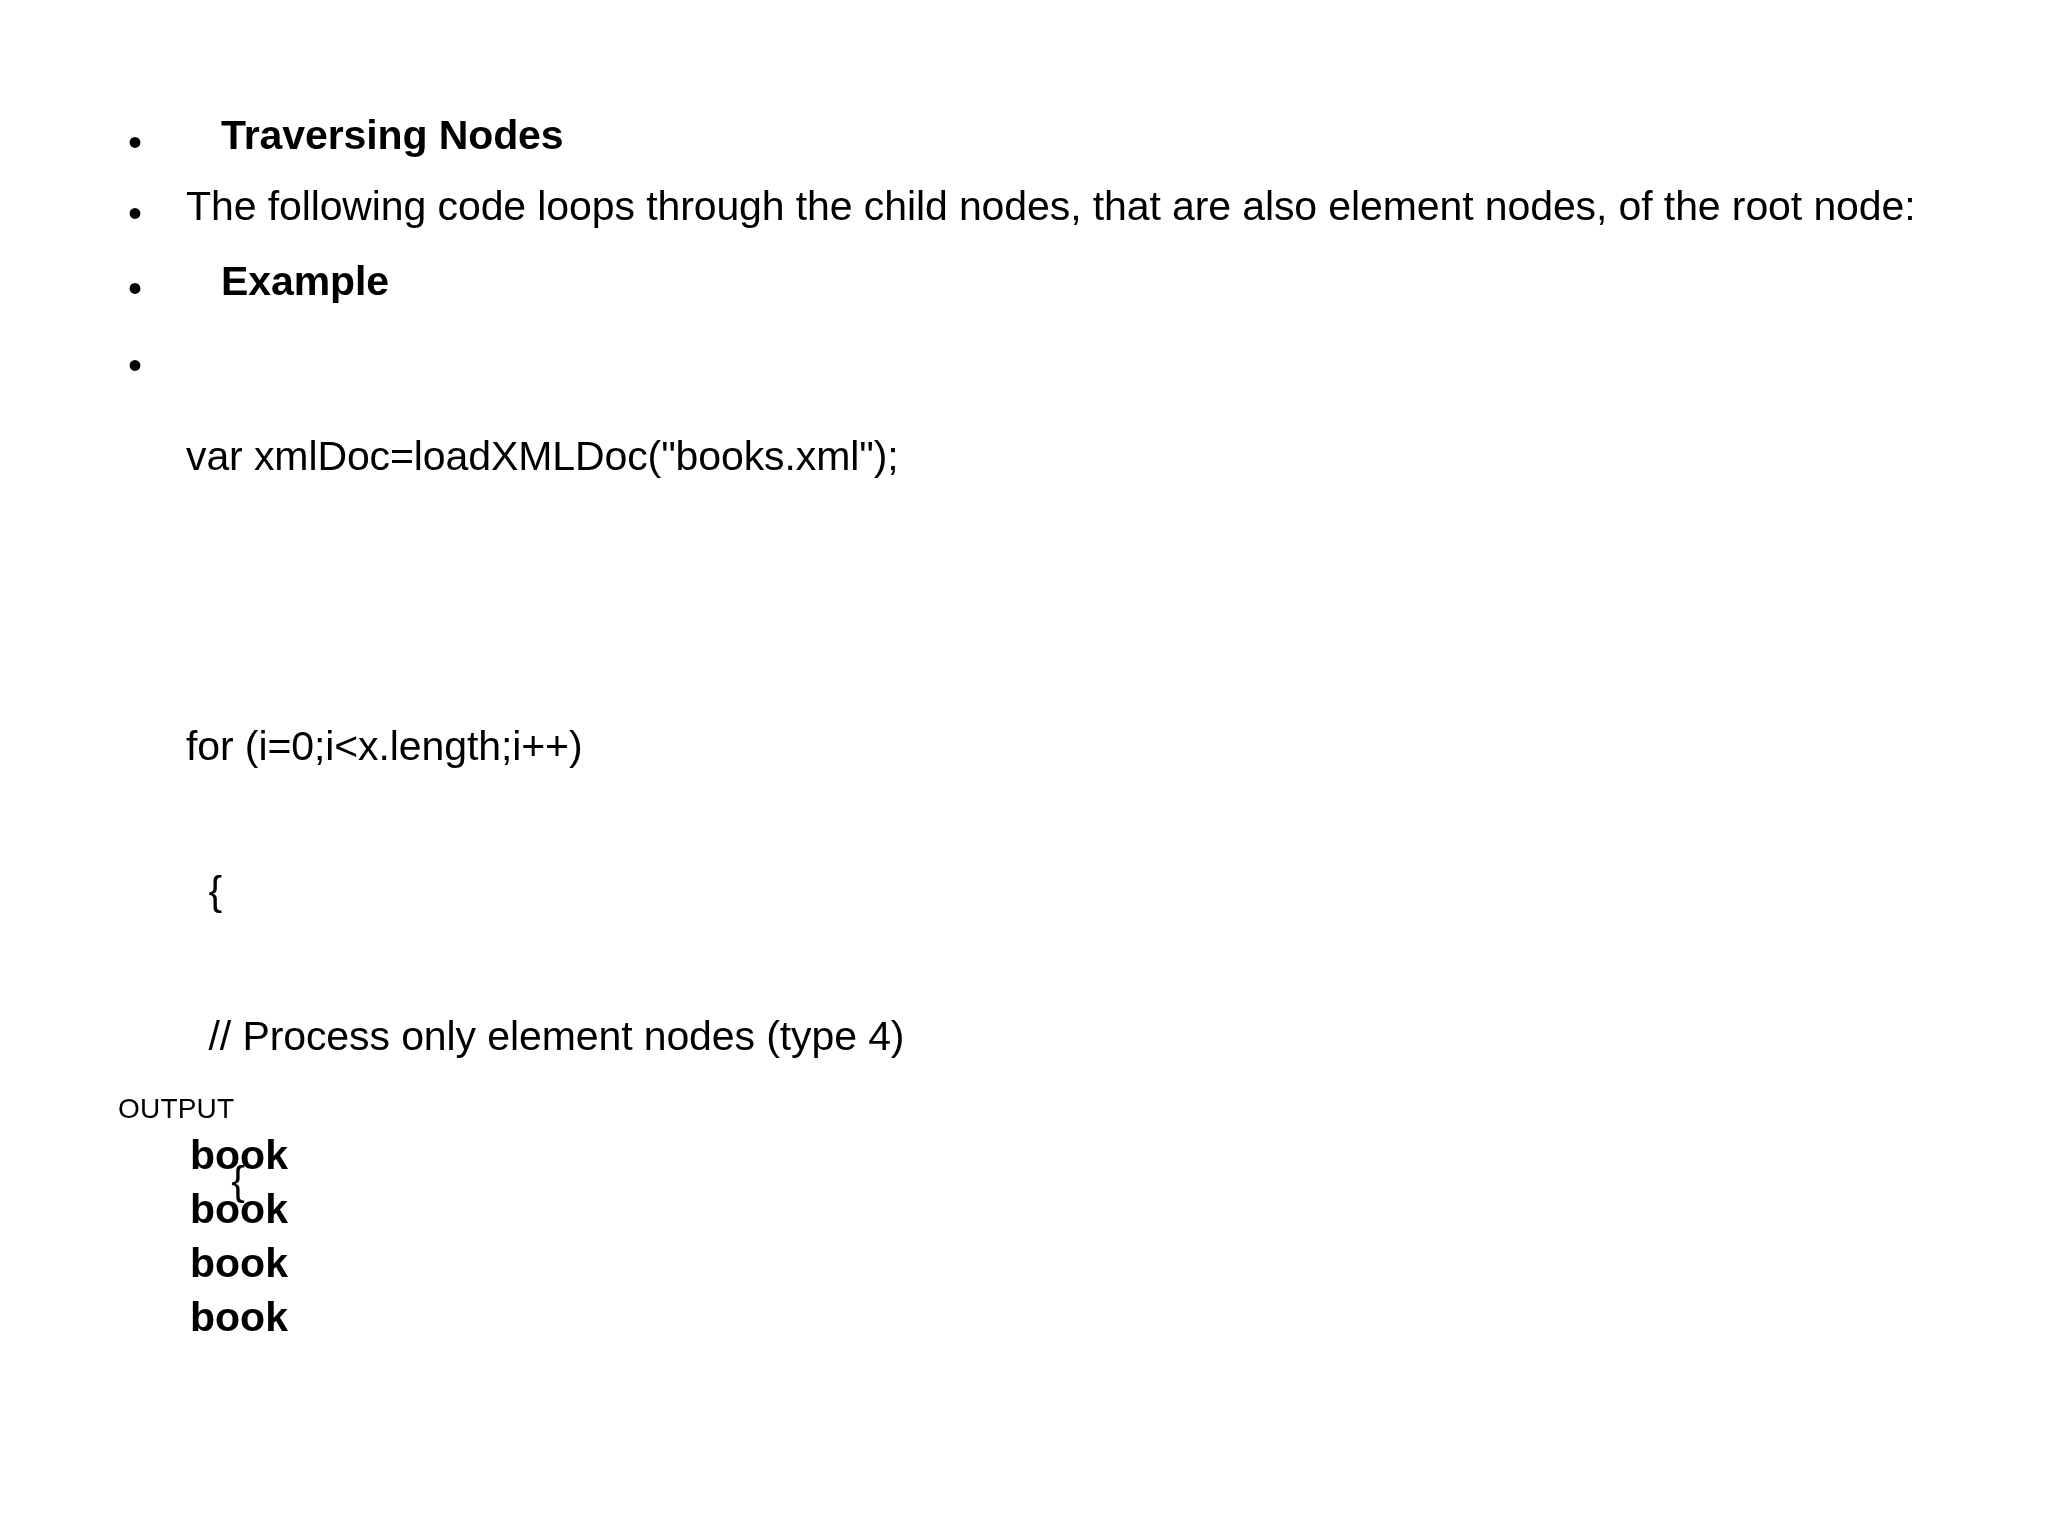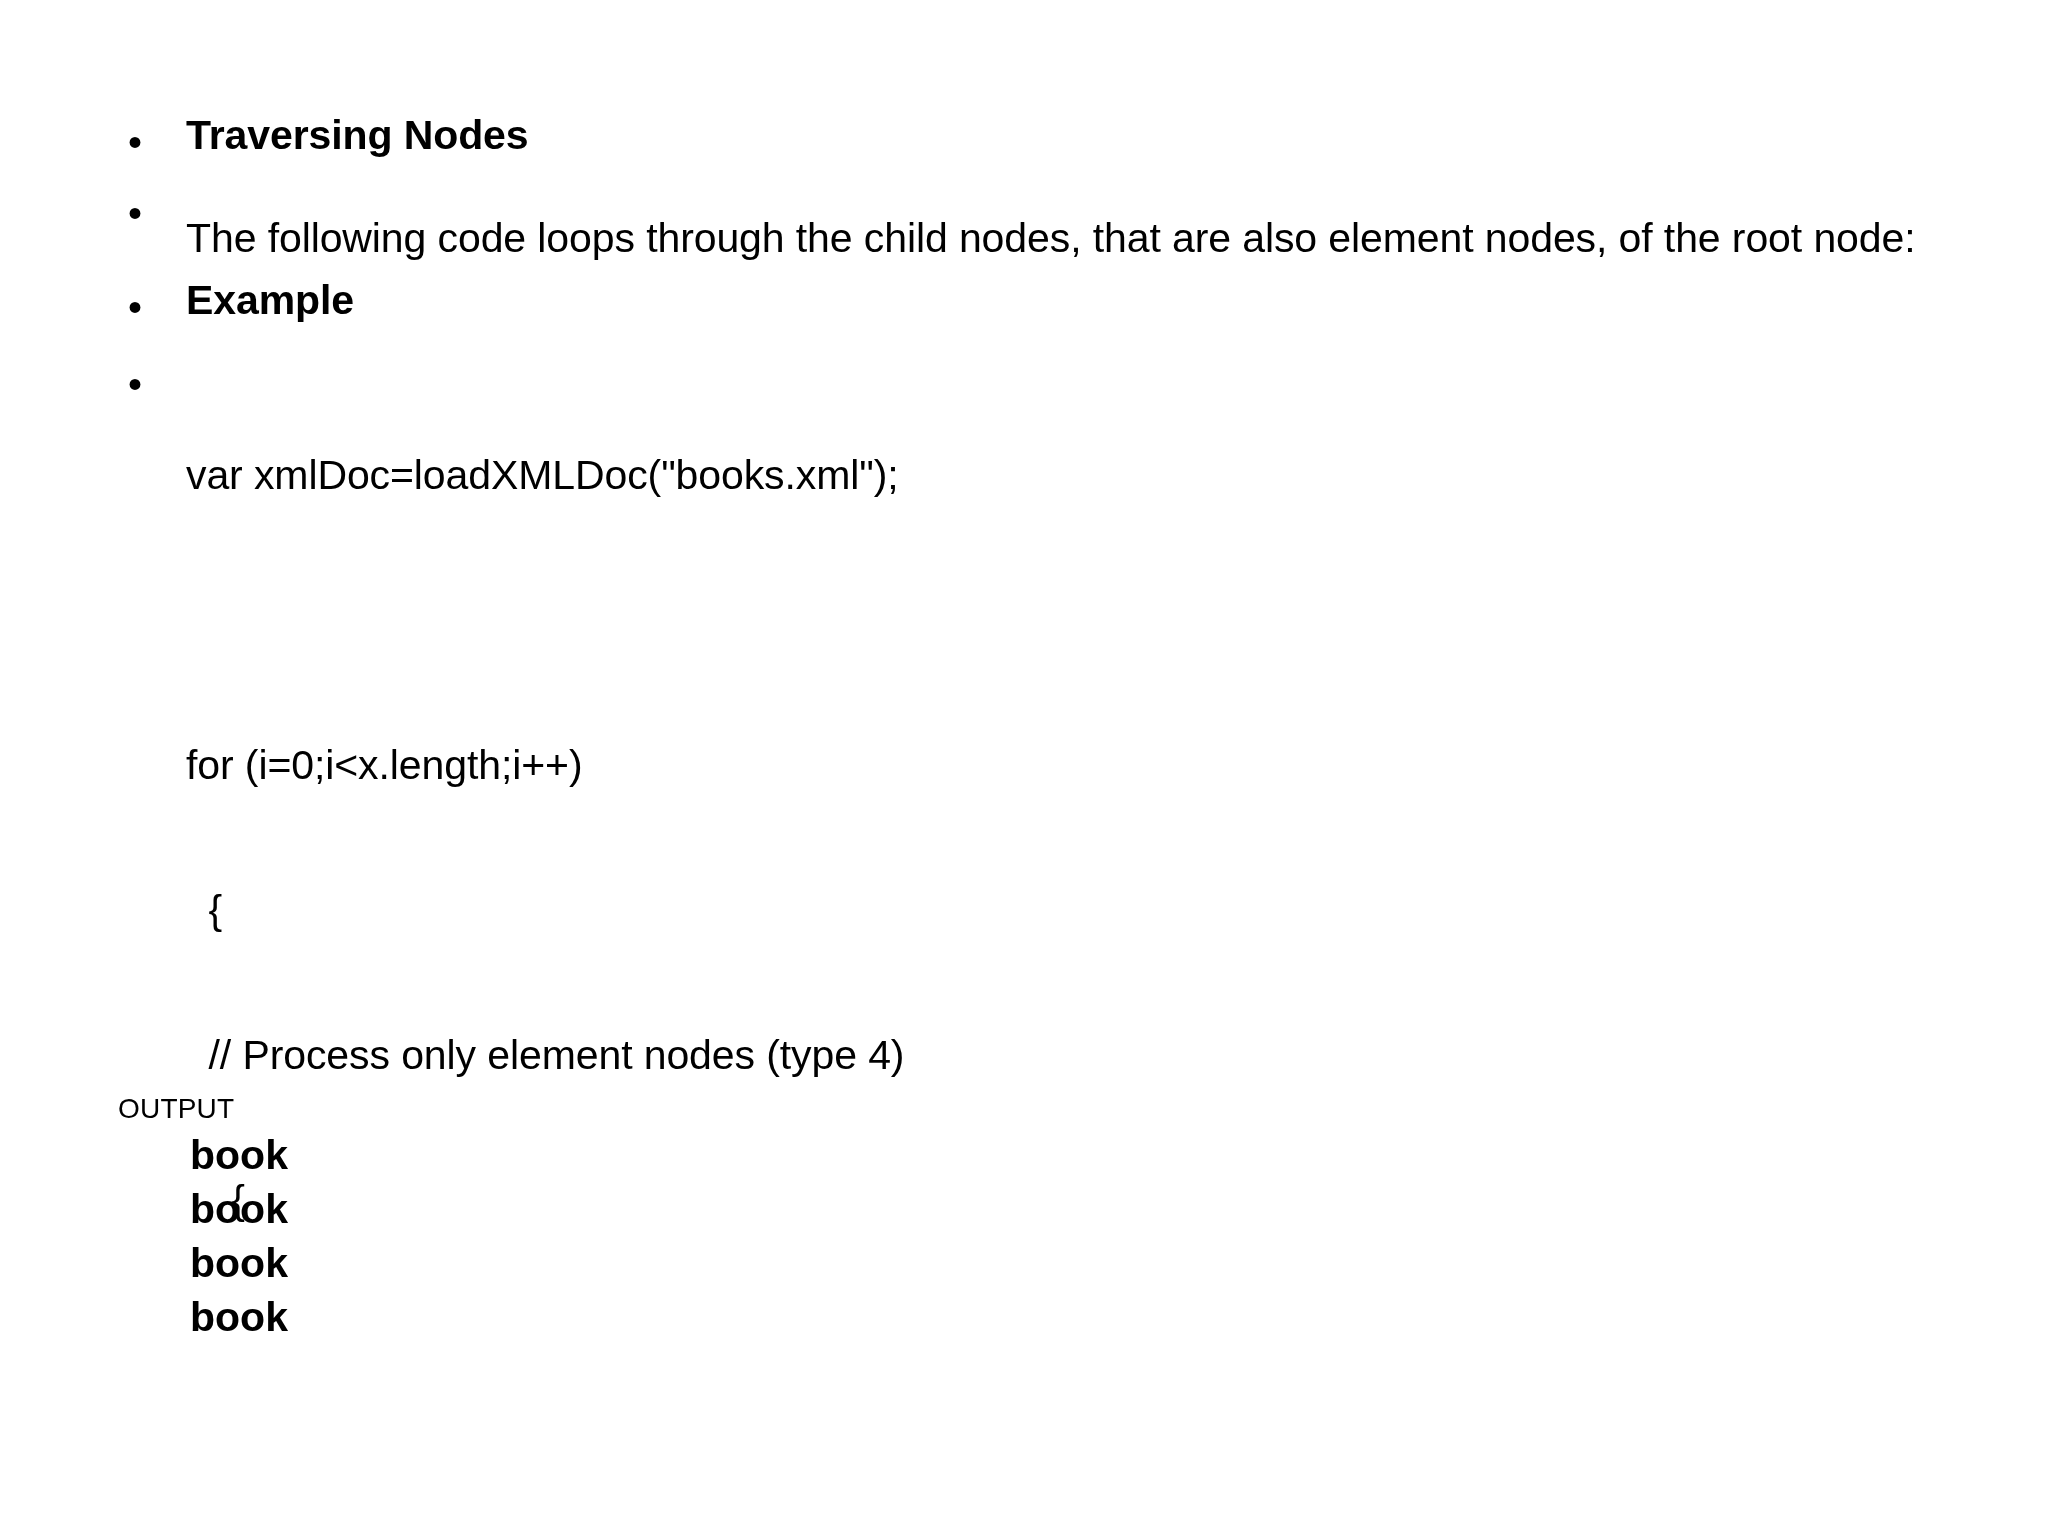--- a/index.html
+++ b/index.html
@@ -44,24 +44,24 @@
     color: #000;
   }
   .bullet-body {
     flex: 1 1 auto;
     font-size: 41px;
     line-height: 1.17;
     letter-spacing: -0.1px;
   }
   .bullet-body.bold {
     font-weight: bold;
+    margin-left: 35px;
   }
   .bullet-body.wrap {
     max-width: 1830px;
-    margin-top: 32px;
   }
   
   .code-block {
     font-family: "Liberation Sans", sans-serif;
     font-size: 41px;
     line-height: 1.18;
     white-space: pre;
     letter-spacing: -0.1px;
   }
   .code-line {

